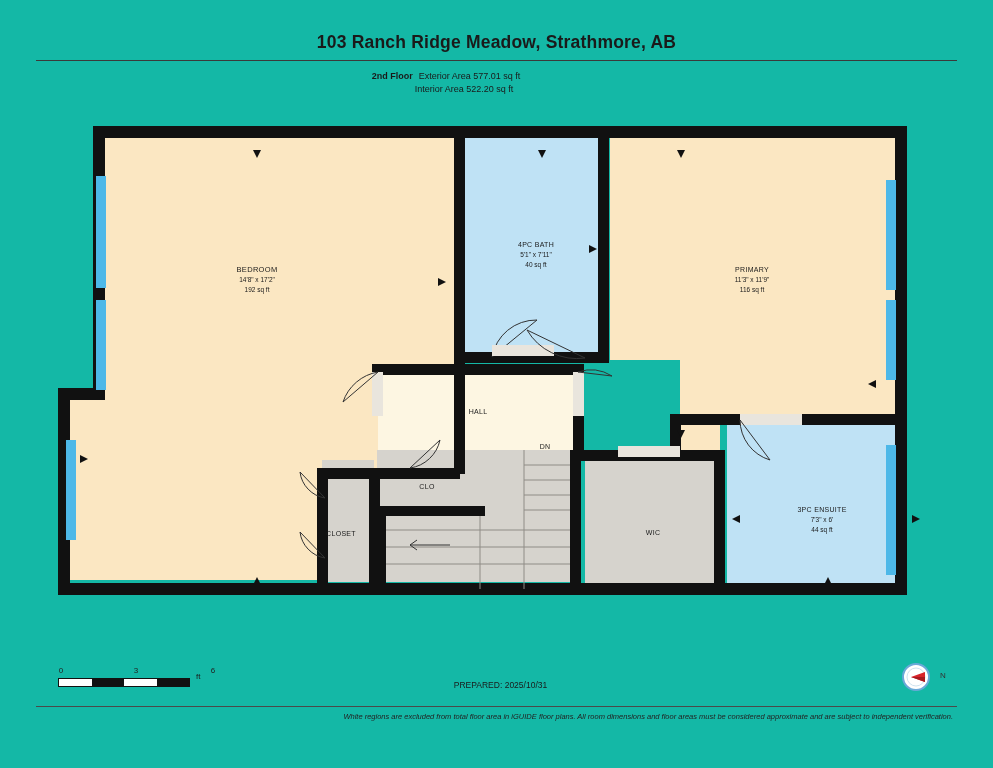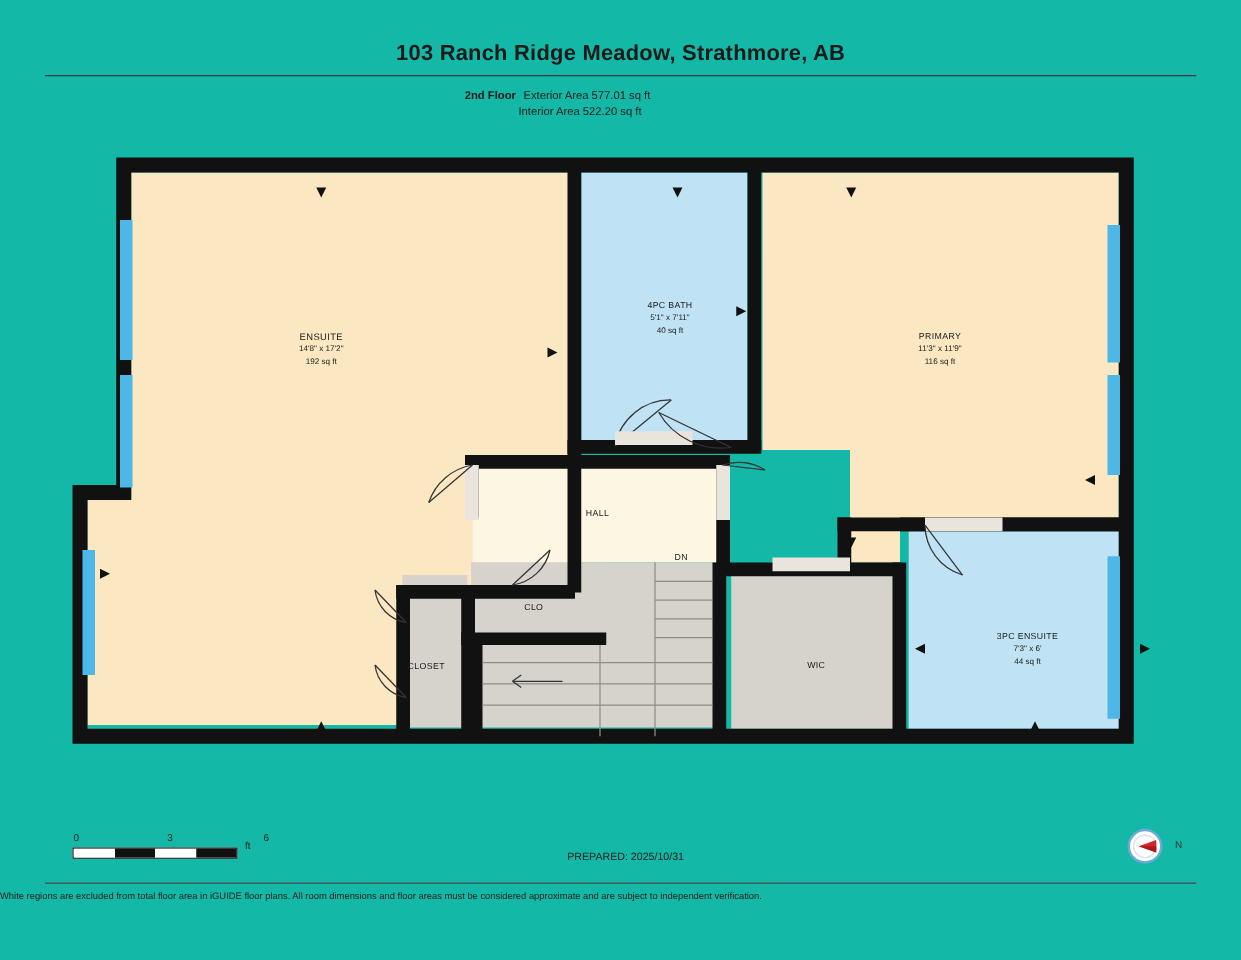--- a/index.html
+++ b/index.html
@@ -106,23 +106,24 @@
   }
 
   .disclaimer-rule {
     position: absolute;
     top: 706px; left: 36px; width: 921px;
     border-top: 1px solid #4a4a4a;
   }
   .disclaimer {
     position: absolute;
     top: 712px; left: 0; width: 953px;
-    text-align: left;
+    text-align: right;
     font-size: 7.5px;
     color: #222;
+    font-style: italic;
   }
 </style>
 </head>
 <body>
 
 <div id="page">
 
   <div class="title">103 Ranch Ridge Meadow, Strathmore, AB</div>
   <div class="title-rule"></div>
 
@@ -283,21 +284,21 @@
         <polygon points="213,465 221,465 217,457"></polygon>
         <polygon points="637,310 645,310 641,318"></polygon>
         <polygon points="700,395 700,403 692,399"></polygon>
         <polygon points="872,395 872,403 880,399"></polygon>
         <polygon points="784,465 792,465 788,457"></polygon>
       </g>
 
     </svg>
 
     <div class="room-label big" style="left:217px; top:160px;">
-      <div class="nm">ENSUITE</div>
+      <div class="nm">BEDROOM</div>
       <div class="dim">14'8" x 17'2"</div>
       <div class="area">192 sq ft</div>
     </div>
 
     <div class="room-label" style="left:496px; top:135px;">
       <div class="nm">4PC BATH</div>
       <div class="dim">5'1" x 7'11"</div>
       <div class="area">40 sq ft</div>
     </div>
 

